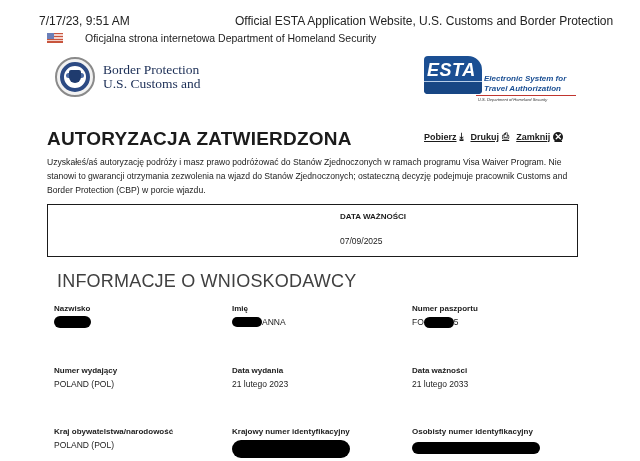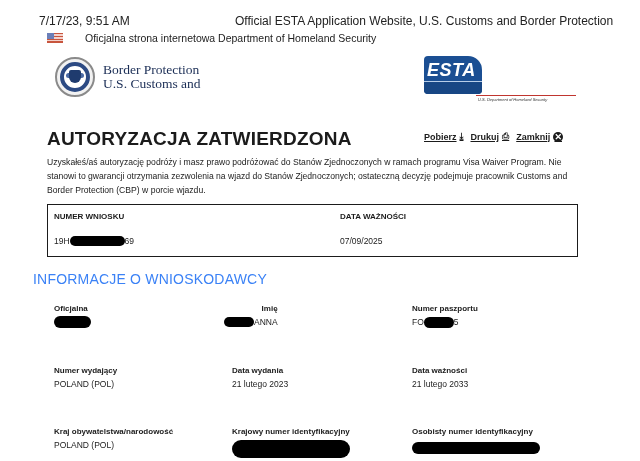--- a/index.html
+++ b/index.html
@@ -38,21 +38,21 @@
 
     .intro { position: absolute; top: 155px; left: 47px; width: 545px; font-size: 8.6px; line-height: 14px; color: #222; }
 
     .app-box { position: absolute; top: 204px; left: 47px; width: 531px; height: 53px; border: 1.5px solid #1b1b1b; }
     .app-box .col { position: absolute; top: 7px; }
     .app-box .lbl { font-size: 8px; font-weight: bold; color: #1b1b1b; }
     .app-box .val { font-size: 8.5px; color: #222; margin-top: 15px; display: flex; align-items: center; }
 
     .redact { display: inline-block; background: #000; border-radius: 7px; vertical-align: middle; }
 
-    .section-title { position: absolute; top: 271px; left: 33px; font-size: 14px; font-weight: normal; color: #3b82f6; letter-spacing: 0.2px; }
+    .section-title { position: absolute; top: 271px; left: 57px; font-size: 18px; font-weight: normal; color: #404040; letter-spacing: 0.2px; }
 
     .field { position: absolute; }
     .field .lbl { font-size: 8px; font-weight: bold; color: #1b1b1b; }
     .field .val { font-size: 8.5px; color: #222; margin-top: 3px; display: flex; align-items: center; height: 12px; }
   </style>
 </head>
 <body>
 
 <div class="print-header">
   <span class="ts">7/17/23, 9:51 AM</span>
@@ -72,20 +72,24 @@
   </div>
   <div class="cbp-text">
     <div>Border Protection</div>
     <div>U.S. Customs and</div>
   </div>
 </div>
 
 <div class="esta-logo">
   <div class="esta-badge"></div>
   <div class="esta-word">ESTA</div>
+  <div class="esta-side">
+    <div>Electronic System for</div>
+    <div>Travel Authorization</div>
+  </div>
   <div class="esta-rule"></div>
   <div class="esta-dept">U.S. Department of Homeland Security</div>
 </div>
 
 <h1 class="title">AUTORYZACJA ZATWIERDZONA</h1>
 
 <div class="actions">
   <a class="action">
     <span>Pobierz</span>
     <span class="ic">⤓</span>
@@ -96,44 +100,36 @@
   </a>
   <a class="action">
     <span>Zamknij</span>
     <span class="ic close-ic">✕</span>
   </a>
 </div>
 
 <p class="intro">Uzyskałeś/aś autoryzację podróży i masz prawo podróżować do Stanów Zjednoczonych w ramach programu Visa Waiver Program. Nie stanowi to gwarancji otrzymania zezwolenia na wjazd do Stanów Zjednoczonych; ostateczną decyzję podejmuje pracownik Customs and Border Protection (CBP) w porcie wjazdu.</p>
 
 <div class="app-box">
-  <div class="col" style="left:6px;">
-    <div class="lbl">NUMER WNIOSKU</div>
-    <div class="val">
-      <span>19H</span>
-      <span class="redact" style="width:55px;height:10px;"></span>
-      <span>69</span>
-    </div>
-  </div>
   <div class="col" style="left:292px;">
     <div class="lbl">DATA WAŻNOŚCI</div>
     <div class="val">07/09/2025</div>
   </div>
 </div>
 
 <h2 class="section-title">INFORMACJE O WNIOSKODAWCY</h2>
 
 <div class="field" style="top:304px;left:54px;">
-  <div class="lbl">Oficjalna</div>
+  <div class="lbl">Nazwisko</div>
   <div class="val">
     <span class="redact" style="width:37px;height:12px;"></span>
   </div>
 </div>
 
-<div class="field" style="top:304px;left:224px;text-align:right;">
+<div class="field" style="top:304px;left:232px;">
   <div class="lbl">Imię</div>
   <div class="val">
     <span class="redact" style="width:30px;height:10px;"></span>
     <span>ANNA</span>
   </div>
 </div>
 
 <div class="field" style="top:304px;left:412px;">
   <div class="lbl">Numer paszportu</div>
   <div class="val">

